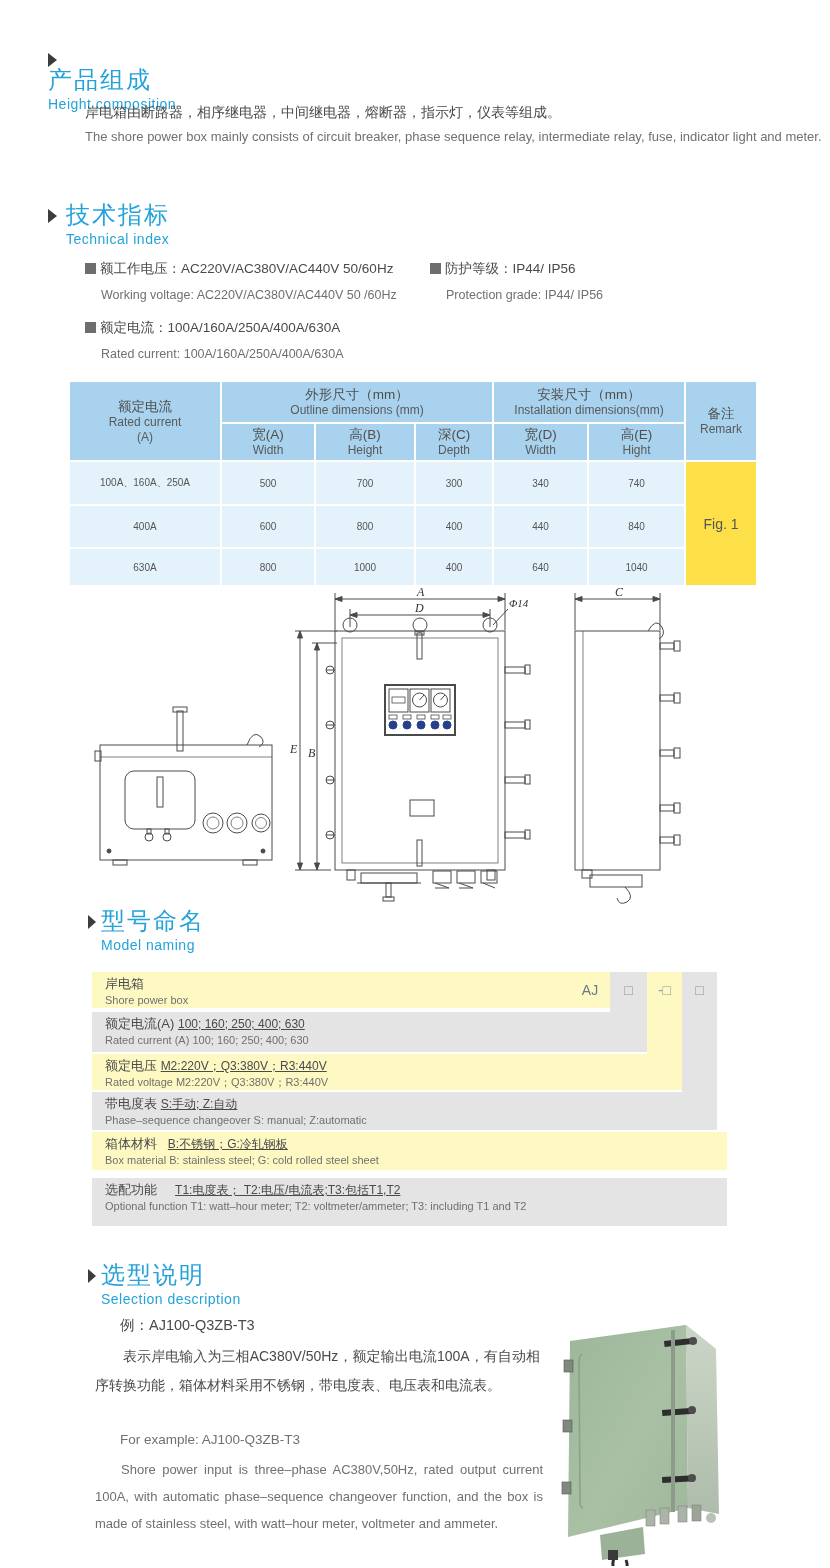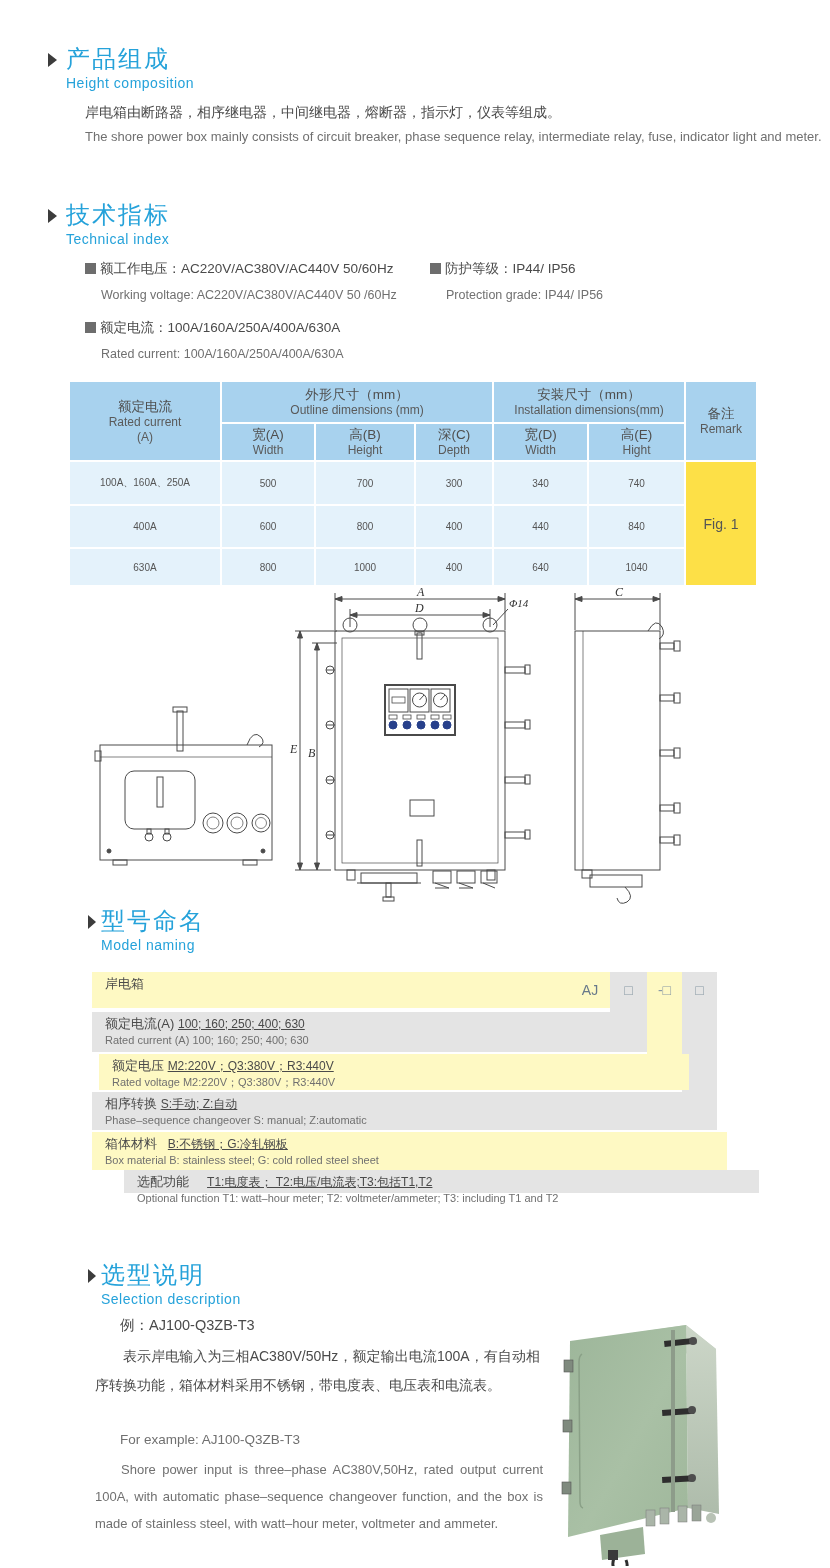--- a/index.html
+++ b/index.html
@@ -40,21 +40,21 @@
   .nm-en{font-size:11px;color:#707070;line-height:15px;margin-top:1px;}
   .strip{position:absolute;top:0;}
   .code{position:absolute;top:0;height:36px;line-height:36px;font-size:14px;color:#68798a;text-align:center;}
   
   .sel-para{line-height:29px;text-align:justify;}
   svg text{font-family:"Liberation Serif",serif;}
 </style>
 </head>
 <body>
 
-<div class="abs sec-head" style="left:48px;top:46px;">
+<div class="abs sec-head" style="left:48px;top:46px;flex-direction:column;">
   <div class="tri"></div>
   <div>
     <div class="h-cn">产品组成</div>
     <div class="h-en">Height  composition</div>
   </div>
 </div>
 <div class="abs body-cn" style="left:85px;top:104px;">岸电箱由断路器，相序继电器，中间继电器，熔断器，指示灯，仪表等组成。</div>
 <div class="abs body-en" style="left:85px;top:129px;">The shore power box mainly consists of circuit breaker, phase sequence relay, intermediate relay, fuse, indicator light and meter.</div>
 
 <div class="abs sec-head" style="left:48px;top:202px;">
@@ -355,48 +355,49 @@
 </div>
 
 <div class="nm abs" style="left:92px;top:972px;height:245px;">
 
   <div class="strip nm-gray" style="left:518px;width:37px;height:40px;"></div>
   <div class="strip nm-blue" style="left:555px;width:35px;height:82px;"></div>
   <div class="strip nm-gray" style="left:590px;width:35px;height:120px;"></div>
 
   <div class="nm-row nm-blue" style="top:0;height:36px;width:518px;">
     <div class="nm-cn">岸电箱</div>
+    <div class="nm-en">Shore power box</div>
   </div>
 
   <div class="code" style="left:480px;width:36px;">AJ</div>
   <div class="code" style="left:518px;width:37px;color:#8a9aa5;">□</div>
   <div class="code" style="left:555px;width:35px;color:#8a9aa5;">-□</div>
   <div class="code" style="left:590px;width:35px;color:#8a9aa5;">□</div>
 
   <div class="nm-row nm-gray" style="top:40px;height:40px;width:555px;">
     <div class="nm-cn"><span>额定电流(A)</span> <span class="val">100; 160; 250; 400; 630</span></div>
     <div class="nm-en">Rated current (A) 100; 160; 250; 400; 630</div>
   </div>
 
-  <div class="nm-row nm-blue" style="top:82px;height:36px;width:590px;margin-left:7px;">
+  <div class="nm-row nm-blue" style="top:82px;height:36px;width:590px;">
     <div class="nm-cn"><span>额定电压</span> <span class="val">M2:220V；Q3:380V；R3:440V</span></div>
     <div class="nm-en">Rated voltage  M2:220V；Q3:380V；R3:440V</div>
   </div>
 
   <div class="nm-row nm-gray" style="top:120px;height:38px;width:625px;">
-    <div class="nm-cn"><span>相序转换</span> <span class="val">S:手动; Z:自动</span></div>
+    <div class="nm-cn"><span>带电度表</span> <span class="val">S:手动; Z:自动</span></div>
     <div class="nm-en">Phase–sequence changeover  S: manual;  Z:automatic</div>
   </div>
 
   <div class="nm-row nm-blue" style="top:160px;height:38px;width:635px;">
     <div class="nm-cn"><span>箱体材料</span>&nbsp;&nbsp;&nbsp;<span class="val">B:不锈钢；G:冷轧钢板</span></div>
     <div class="nm-en">Box material   B: stainless steel; G: cold rolled steel sheet</div>
   </div>
 
-  <div class="nm-row nm-gray" style="top:198px;height:23px;width:635px;margin-left:32px;">
+  <div class="nm-row nm-gray" style="top:206px;height:48px;width:635px;">
     <div class="nm-cn"><span>选配功能</span>&nbsp;&nbsp;&nbsp;&nbsp;&nbsp;<span class="val">T1:电度表； T2:电压/电流表;T3:包括T1,T2</span></div>
     <div class="nm-en">Optional function   T1: watt–hour meter; T2: voltmeter/ammeter; T3: including T1 and T2</div>
   </div>
 </div>
 
 <div class="abs sec-head" style="left:88px;top:1262px;">
   <div class="tri small"></div>
   <div>
     <div class="h-cn">选型说明</div>
     <div class="h-en">Selection description</div>

